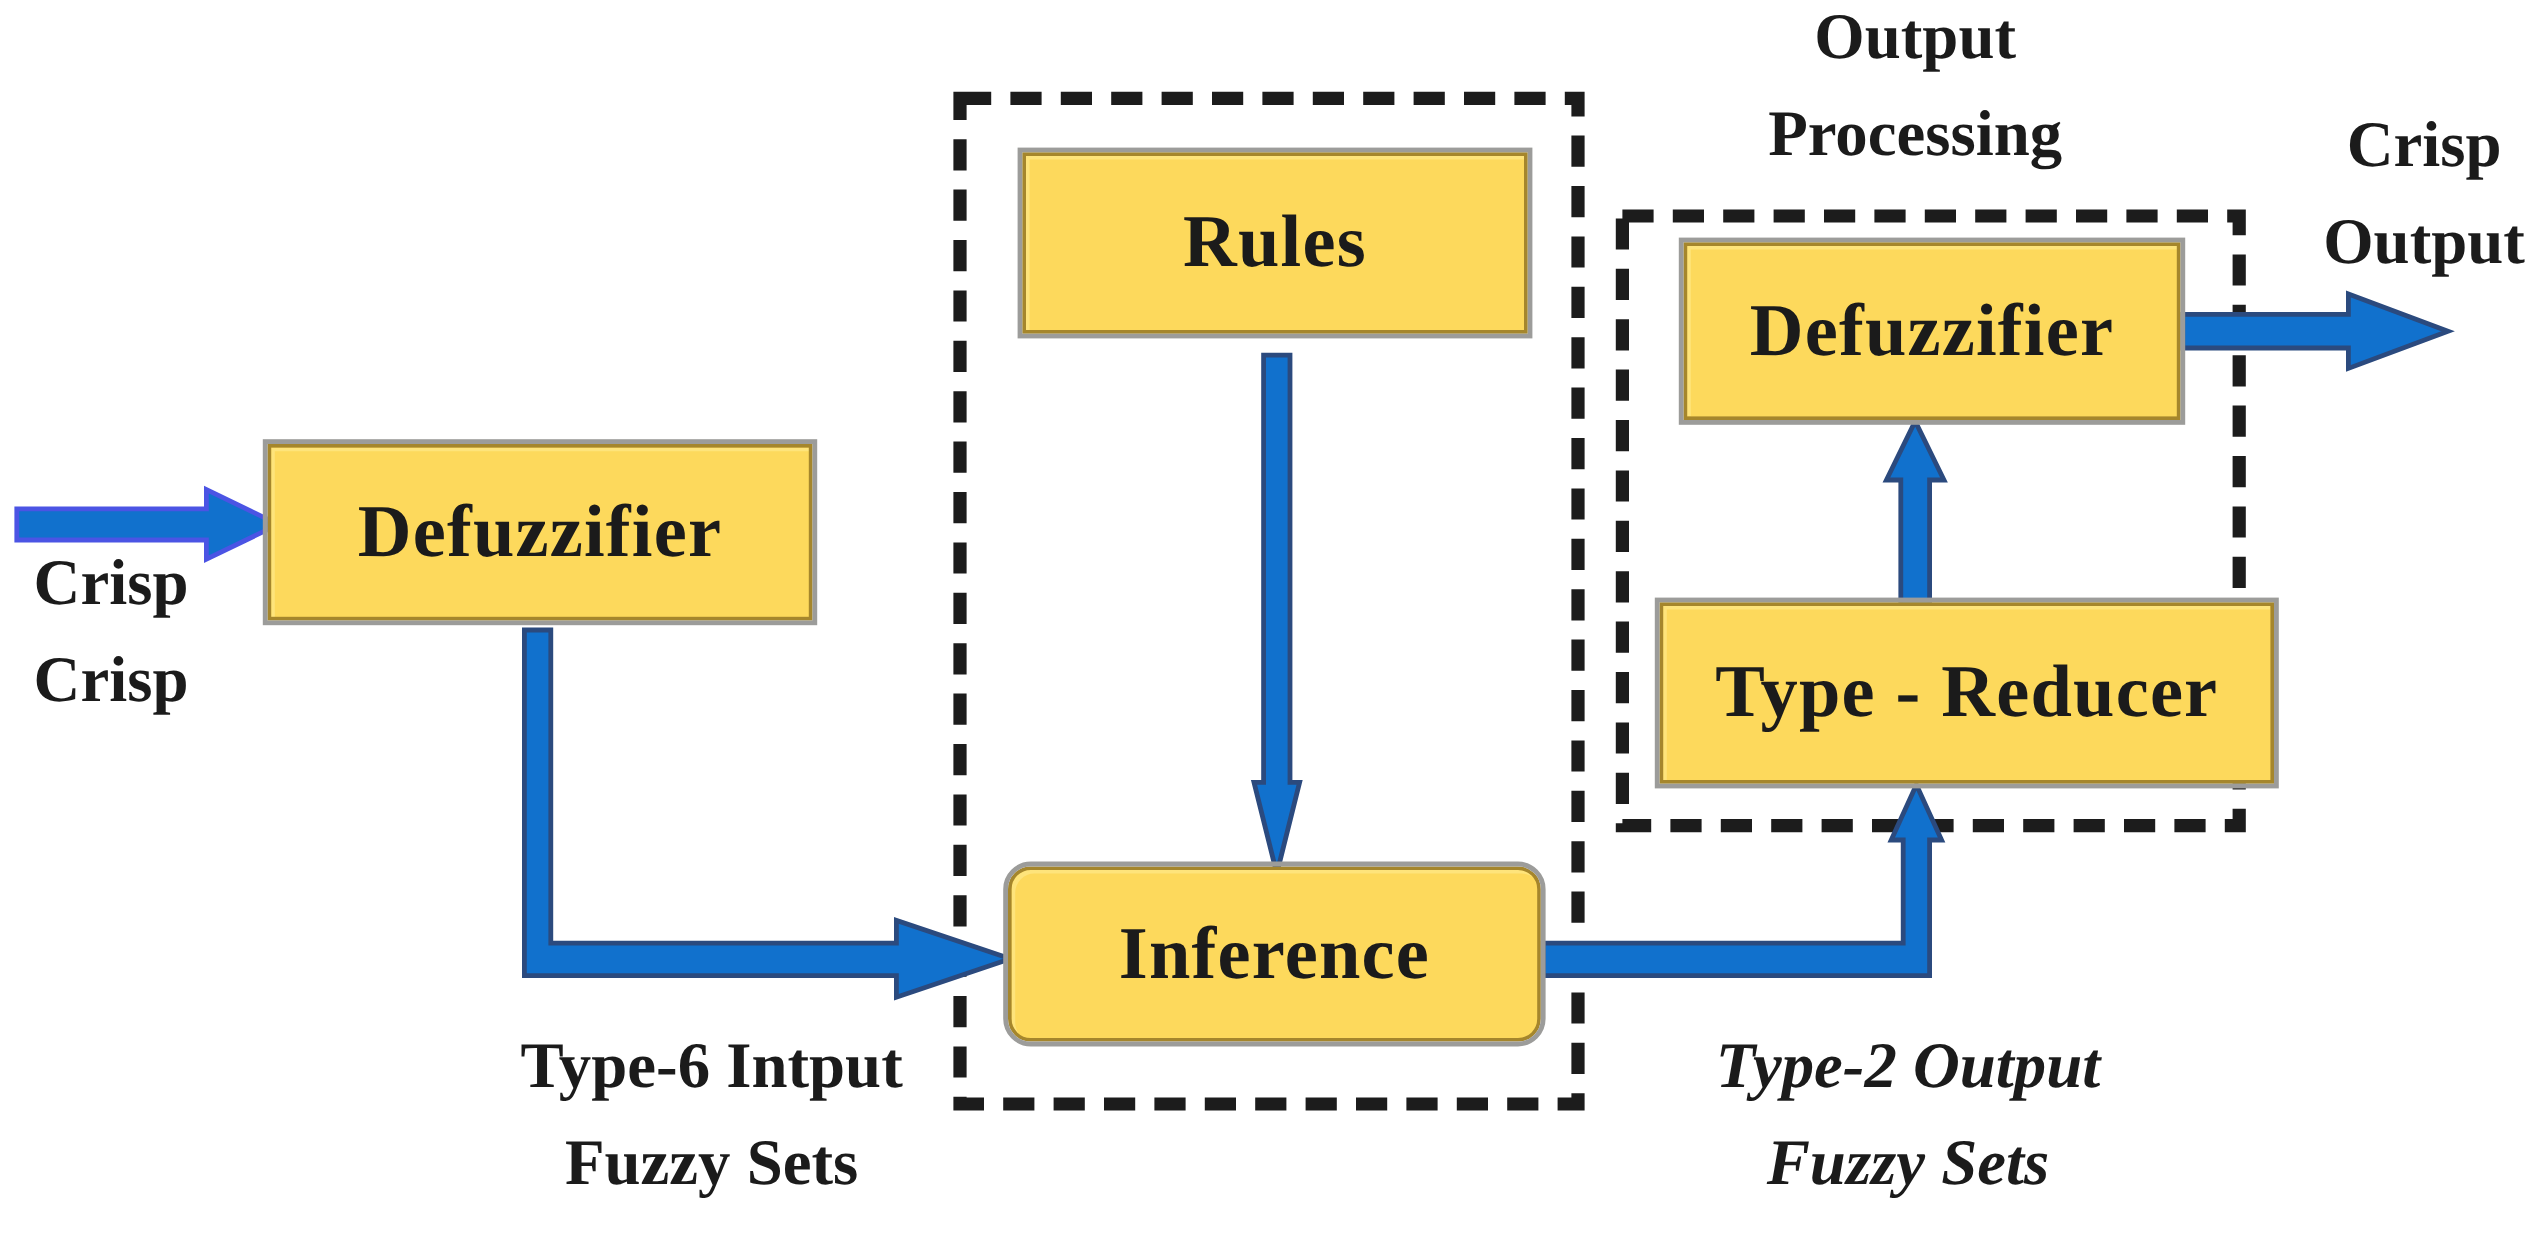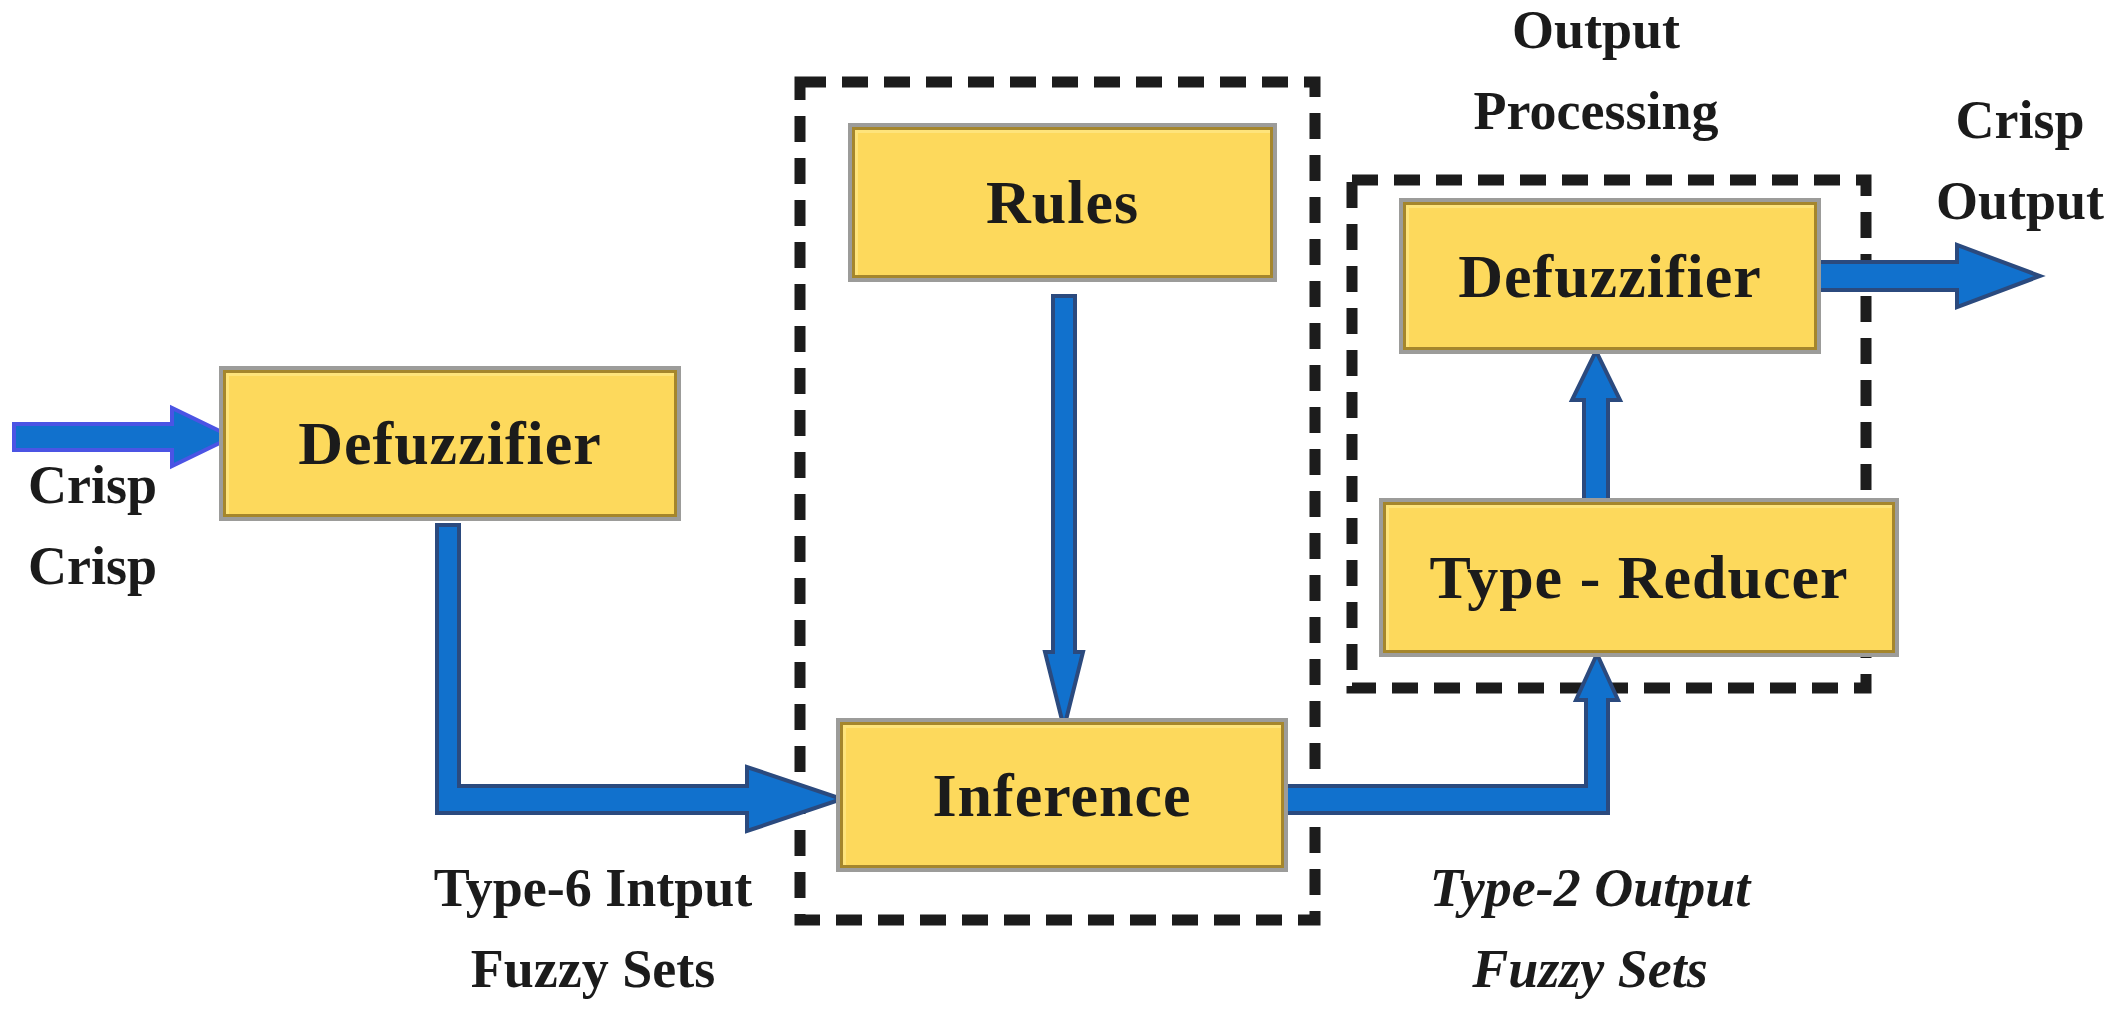--- a/index.html
+++ b/index.html
@@ -49,21 +49,21 @@
     <polygon class="arrow" points="1053,296 1075,296 1075,652 1083,652 1064,728 1045,652 1053,652"></polygon>
     <polygon class="arrow" points="1286,786 1586,786 1586,700 1576,700 1597,654 1618,700 1608,700 1608,813 1286,813"></polygon>
     <polygon class="arrow" points="1584,504 1584,400 1572,400 1596,351 1620,400 1608,400 1608,504"></polygon>
     <polygon class="arrow" points="1819,262 1957,262 1957,245 2040,276 1957,307 1957,290 1819,290"></polygon>
   </svg>
 
   <div class="block" style="left:223px;top:370px;width:454px;height:147px;">Defuzzifier</div>
 
   <div class="block" style="left:852px;top:127px;width:421px;height:151px;">Rules</div>
 
-  <div class="block" style="left:840px;top:722px;width:444px;height:146px;">Inference</div>
+  <div class="block" style="left:840px;top:722px;width:444px;height:146px;border-radius:19px;">Inference</div>
 
   <div class="block" style="left:1403px;top:202px;width:414px;height:148px;">Defuzzifier</div>
 
   <div class="block" style="left:1383px;top:502px;width:512px;height:151px;text-align:right;">Type - Reducer</div>
 
   <div class="flabel" style="left:28px;top:445px;">
     <div>Crisp</div>
     <div>Crisp</div>
   </div>
 

